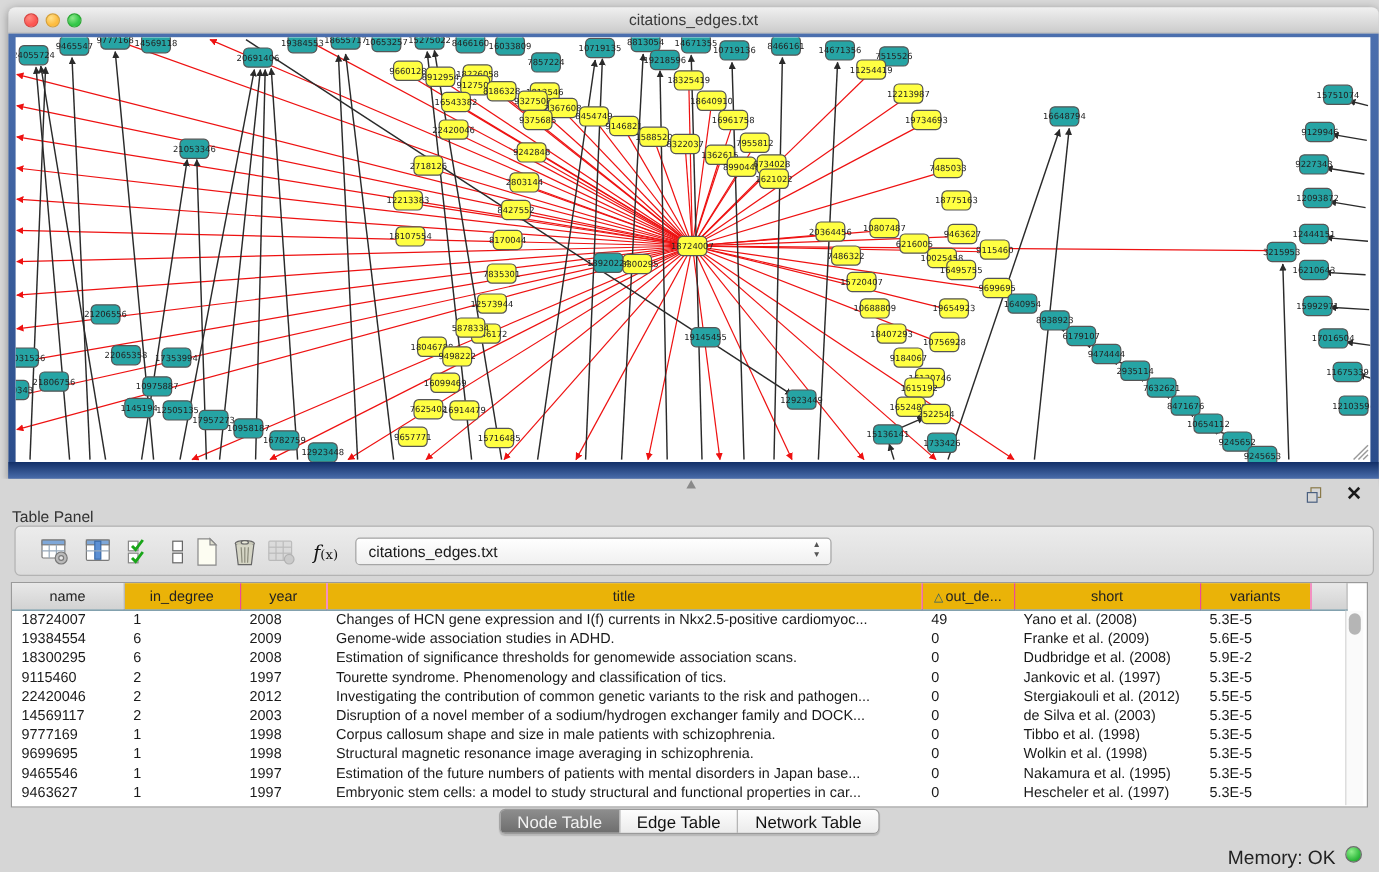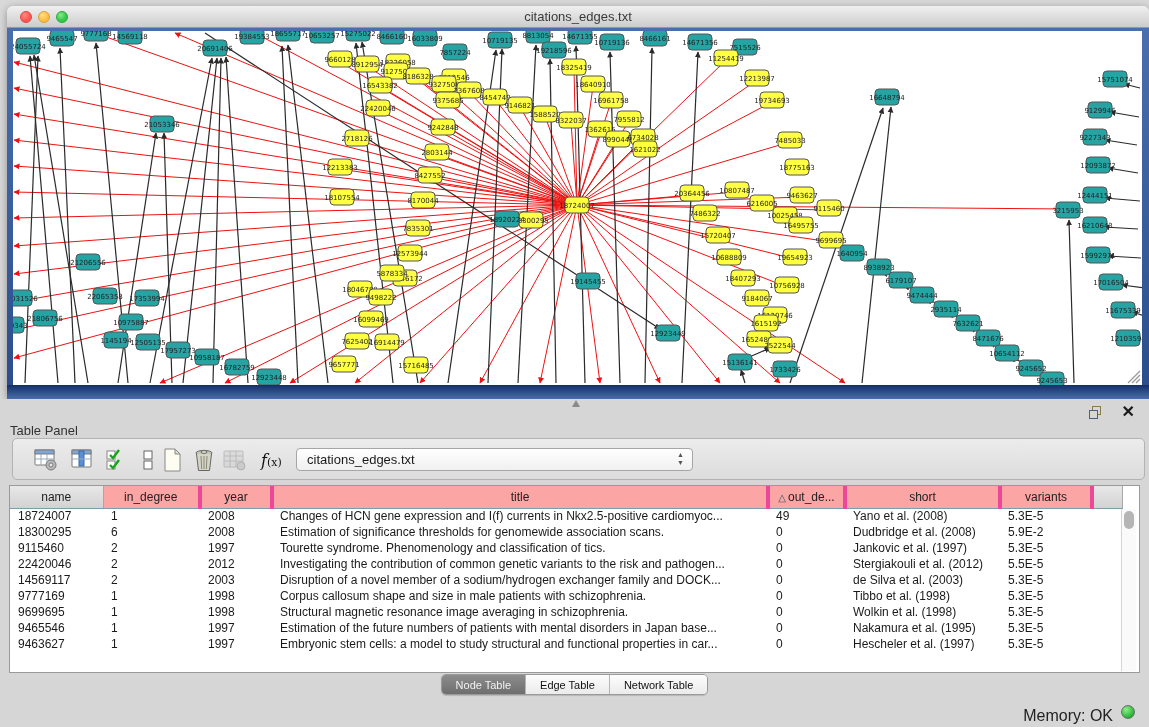--- a/index.html
+++ b/index.html
@@ -39,32 +39,32 @@
   .fx { position:absolute; top:12px; left:248px; font-size:14px; color:#111; font-family:"DejaVu Serif",serif; }
   .fx i { font-size:16px; }
   .net-select { position:absolute; left:283px; top:9px; width:397px; height:23px;
     background:linear-gradient(180deg,#ffffff,#f0f0f0); border:1px solid #a6a6a6; border-radius:4px;
     font-size:13px; color:#1a1a1a; line-height:21px; padding-left:10px; }
   .stepper { position:absolute; right:8px; top:2px; font-size:7px; color:#555; line-height:8px; text-align:center; }
 
   .grid { position:absolute; left:9px; top:86px; width:1131px; height:188px; background:#ffffff;
     border:1px solid #9a9a9a; }
   table.tp { border-collapse:collapse; table-layout:fixed; width:1112px; font-size:12px; color:#1a1a1a; }
-  table.tp th { height:22px; background:#fca5a5; border-right:4px solid #ec4899; border-bottom:1px solid #7e9dab;
+  table.tp th { height:22px; background:#eab308; border-right:1px solid #ec4899; border-bottom:1px solid #7e9dab;
     font-weight:normal; font-size:12px; color:#222; text-align:center; overflow:hidden; white-space:nowrap; }
   table.tp th.first { background:linear-gradient(180deg,#e8e8e8,#d2d2d2); border-right:1px solid #a8a8a8; }
   table.tp td { height:16px; padding:0 4px 0 8px; overflow:hidden; white-space:nowrap; text-overflow:clip; }
   .sort-tri { color:#2a5a6a; font-size:10px; margin-right:2px; }
   .vscroll { position:absolute; right:3px; top:23px; bottom:1px; width:15px; background:#fafafa; border-left:1px solid #d5d5d5; }
   .vthumb { position:absolute; left:2px; top:2px; width:10px; height:18px; background:#b5b5b5; border-radius:5px; }
 
   .tabbar { position:absolute; left:0; right:0; top:275px; height:26px; text-align:center; }
   .seg { display:inline-flex; border:1px solid #9a9a9a; border-radius:5px; overflow:hidden; height:21px;
     box-shadow:0 1px 1px rgba(0,0,0,.15); }
-  .seg .tab { padding:0 14px; font-size:11px; line-height:20px; background:linear-gradient(180deg,#fdfdfd,#ebebeb);
+  .seg .tab { padding:0 14px; font-size:14px; line-height:20px; background:linear-gradient(180deg,#fdfdfd,#ebebeb);
     color:#111; border-left:1px solid #b5b5b5; }
   .seg .tab:first-child { border-left:none; }
   .seg .tab.active { background:linear-gradient(180deg,#8d8d8d,#6e6e6e); color:#f2f2f2; }
 
   .statusbar { position:absolute; left:0; right:0; bottom:0; height:27px; background:#d6d6d6; }
   .mem-label { position:absolute; right:36px; top:7px; font-size:16px; color:#222; }
   .mem-dot { position:absolute; right:14px; top:5px; width:14px; height:14px; border-radius:50%;
     background:radial-gradient(circle at 35% 30%,#8ef08a,#2db83b 65%,#1d8f2c); border:1px solid #6d6d6d; }
 </style>
 </head>
@@ -818,20 +818,30 @@
             <td>18724007</td>
             <td>1</td>
             <td>2008</td>
             <td>Changes of HCN gene expression and I(f) currents in Nkx2.5-positive cardiomyoc...</td>
             <td>49</td>
             <td>Yano et al. (2008)</td>
             <td>5.3E-5</td>
             <td></td>
           </tr>
           <tr>
+            <td>19384554</td>
+            <td>6</td>
+            <td>2009</td>
+            <td>Genome-wide association studies in ADHD.</td>
+            <td>0</td>
+            <td>Franke et al. (2009)</td>
+            <td>5.6E-5</td>
+            <td></td>
+          </tr>
+          <tr>
             <td>18300295</td>
             <td>6</td>
             <td>2008</td>
             <td>Estimation of significance thresholds for genomewide association scans.</td>
             <td>0</td>
             <td>Dudbridge et al. (2008)</td>
             <td>5.9E-2</td>
             <td></td>
           </tr>
           <tr>

